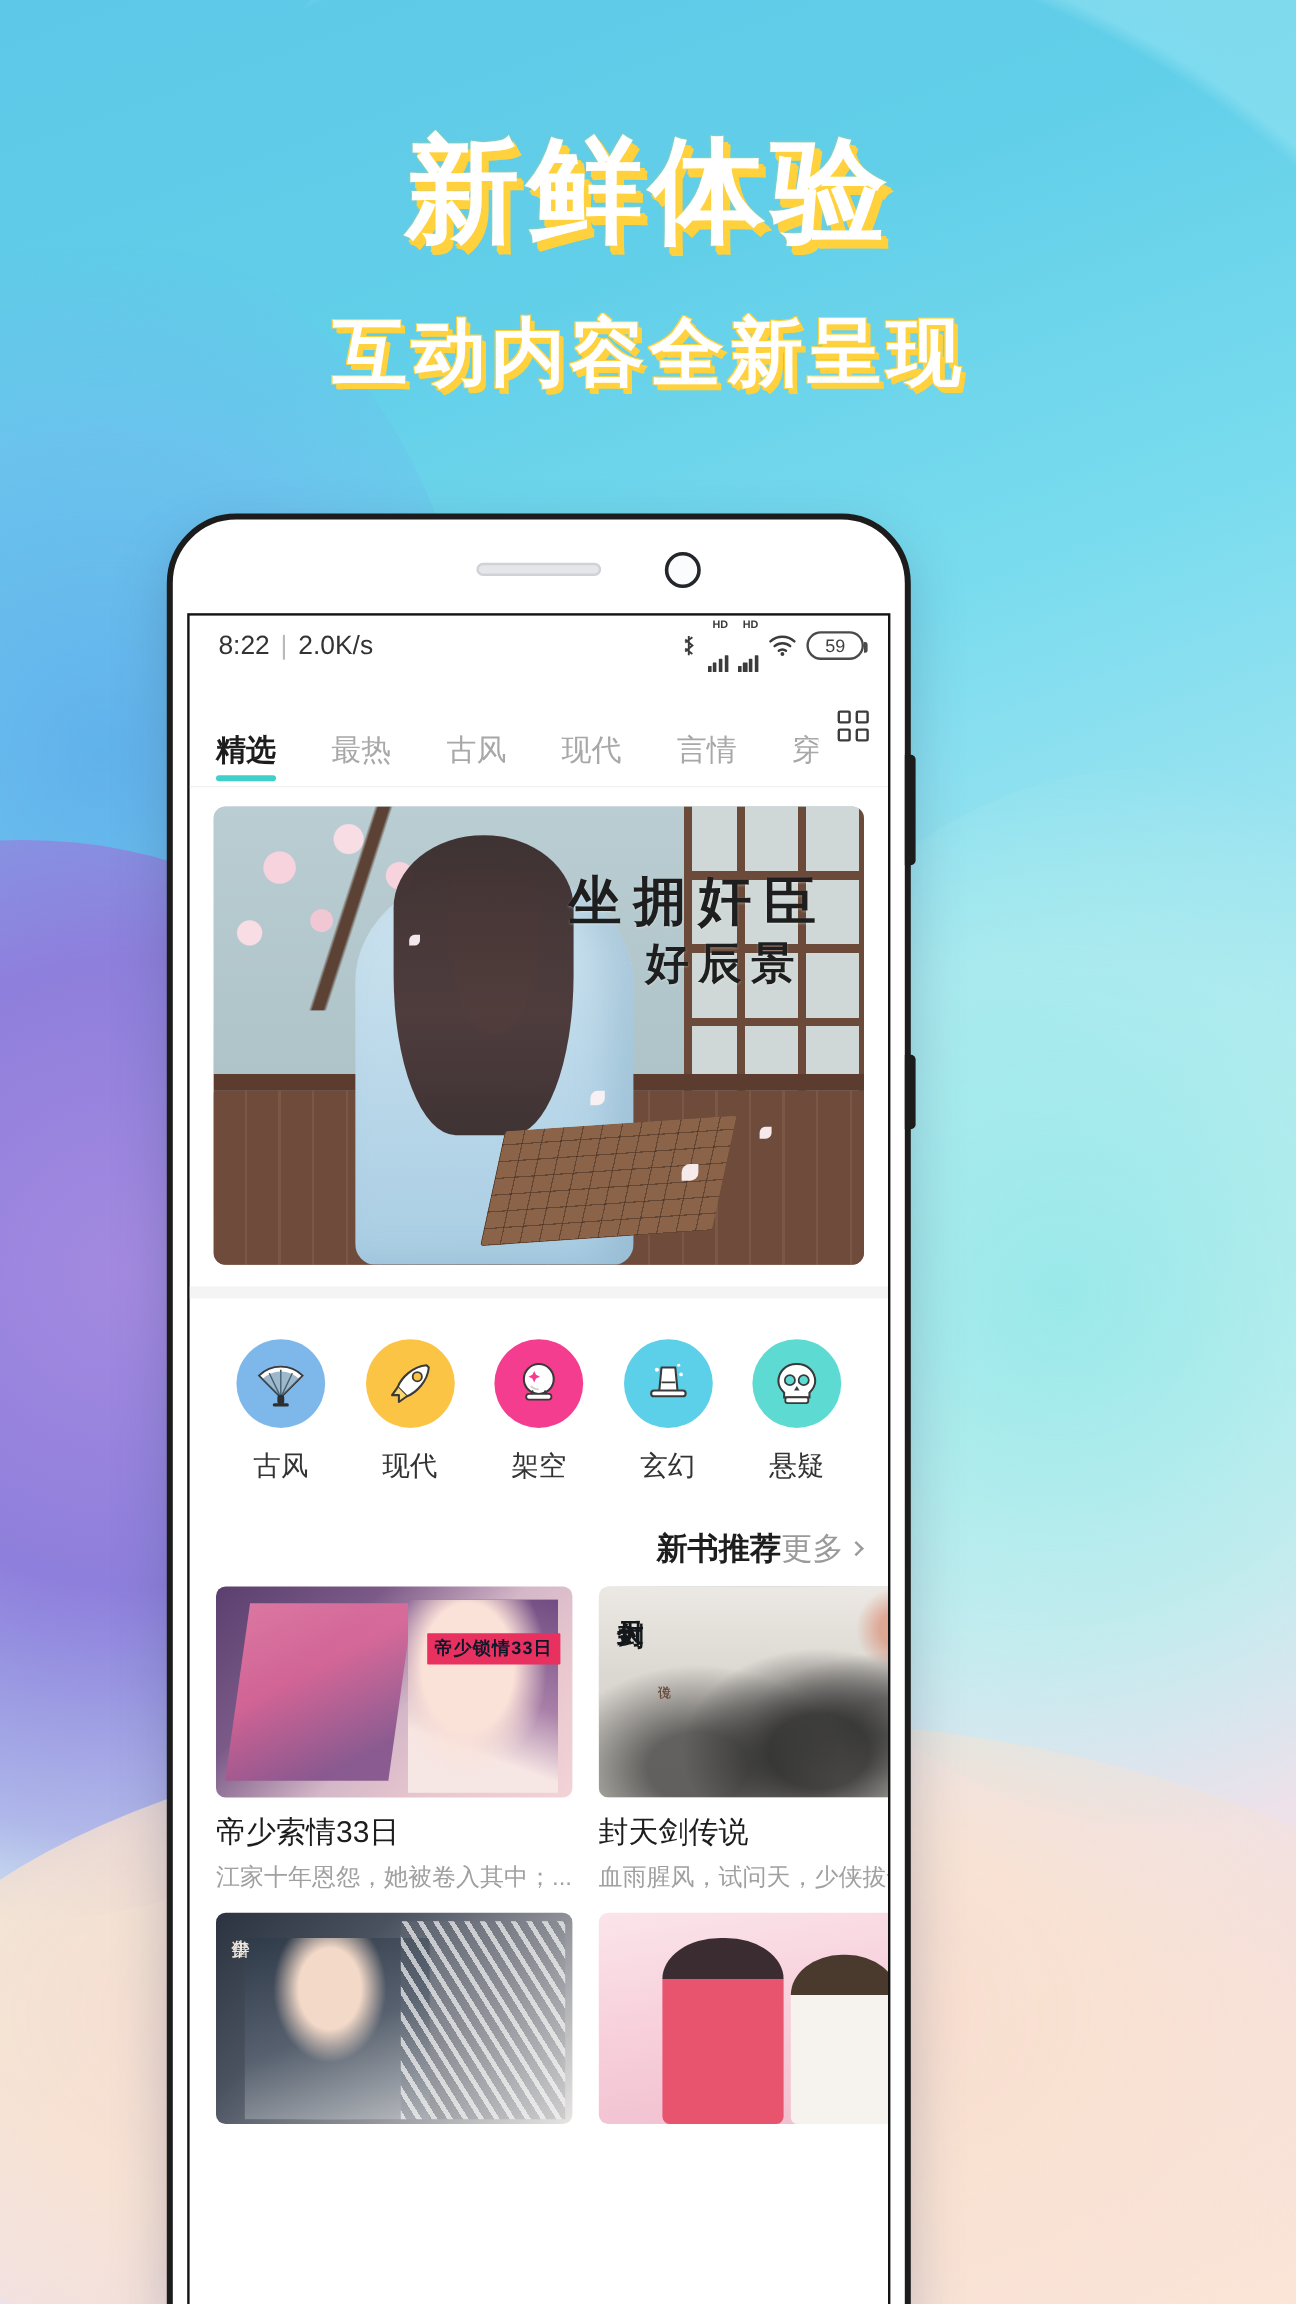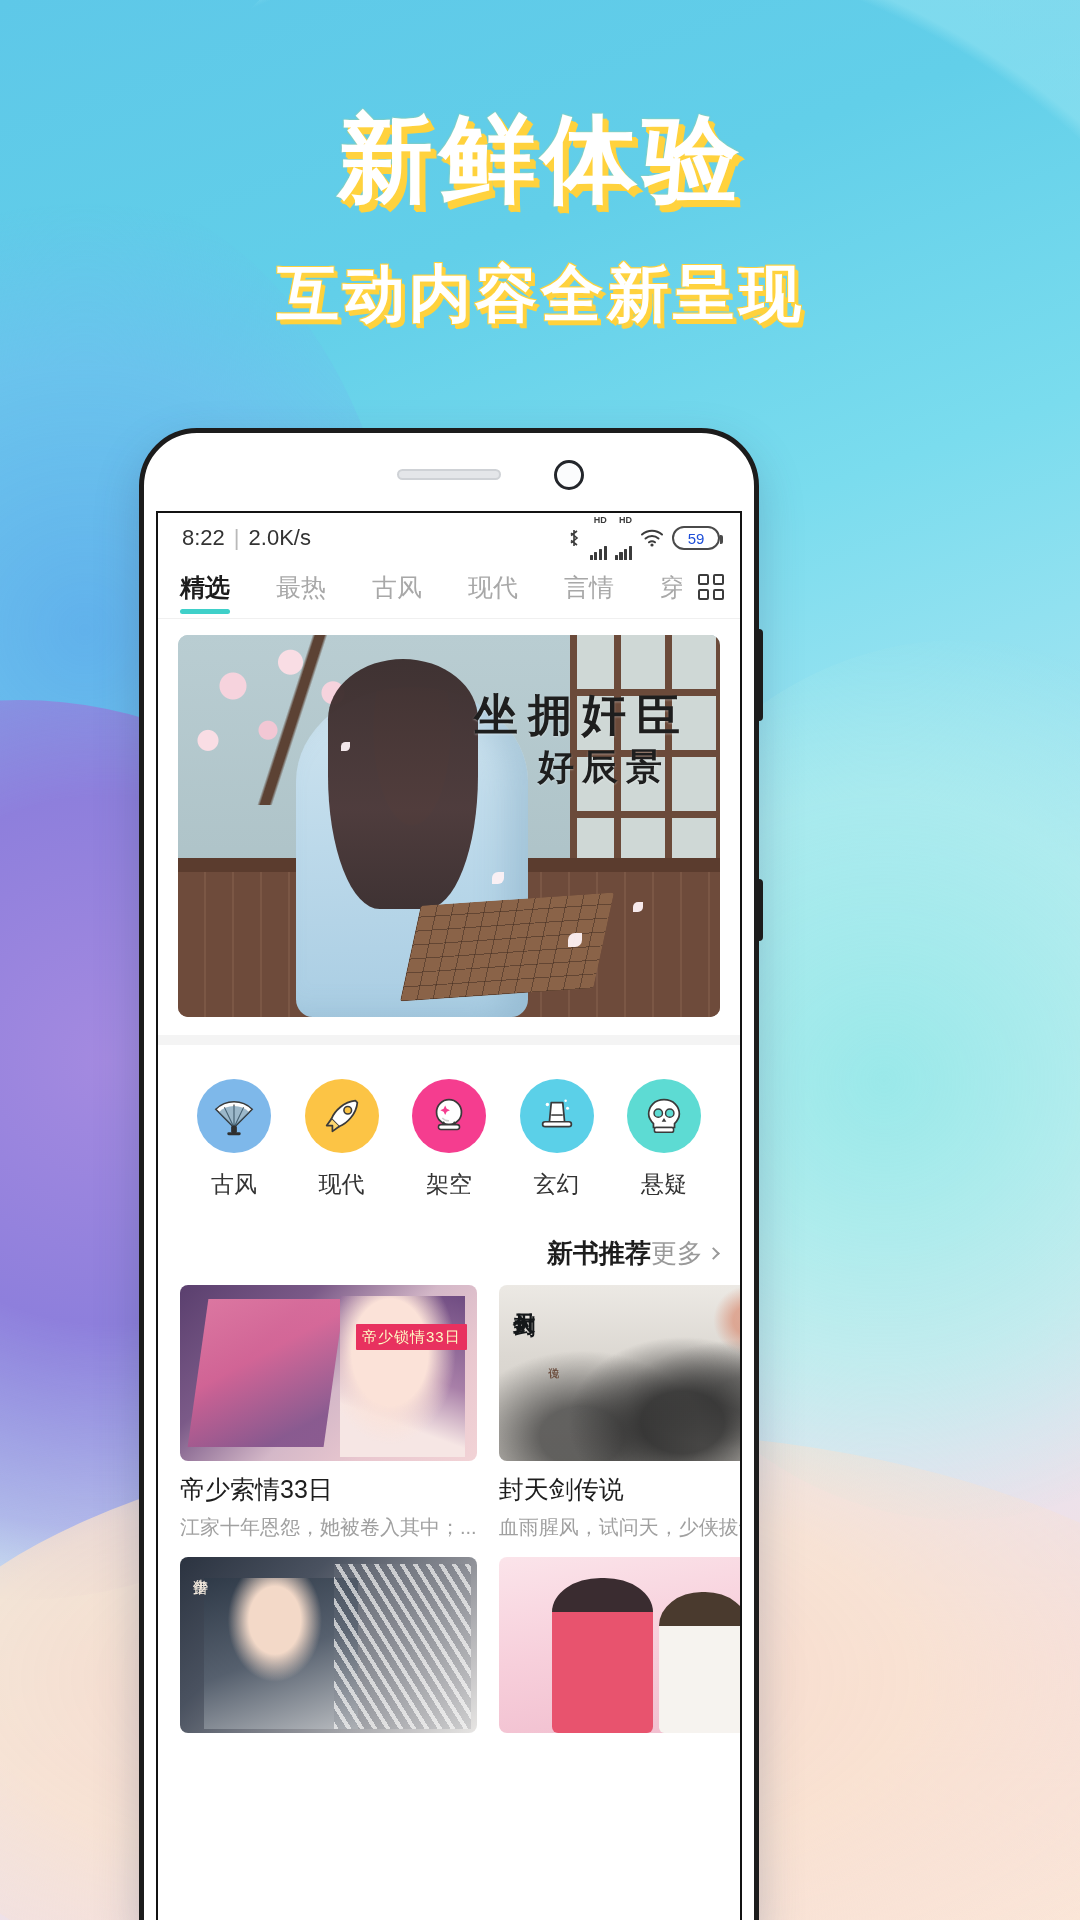--- a/index.html
+++ b/index.html
@@ -124,21 +124,21 @@
   .ico { display:inline-flex; align-items:flex-end; }
   .bars { display:flex; align-items:flex-end; gap:1.5px; height:15px; }
   .bars i { display:block; width:3.2px; background:#3b3b3b; border-radius:0.5px; }
   .bars i:nth-child(1){height:5px;} .bars i:nth-child(2){height:8px;}
   .bars i:nth-child(3){height:11px;} .bars i:nth-child(4){height:14px;}
   .hdwrap { display:flex; align-items:flex-end; gap:14px;flex-direction:column; }
   .hdtxt { font-size:9px; font-weight:bold; color:#3b3b3b; line-height:8px; margin-bottom:7px; }
   .battery {
     display:inline-flex; align-items:center; justify-content:center;
     min-width:48px; height:24px; border:2px solid #4a4a4a;
-    border-radius:12px; font-size:15px; color:#1d4ed8; padding:0 7px;
+    border-radius:12px; font-size:15px; color:#404040; padding:0 7px;
     position:relative;
   }
   .battery::after{ content:""; position:absolute; right:-5px; top:7px; width:3px; height:9px; background:#4a4a4a; border-radius:0 2px 2px 0;}
 
   
   .searchrow { display:flex; align-items:center; gap:14px; padding:10px 18px 16px 20px; }
   .avatar {
     width:48px; height:48px; border-radius:50%; background:#ececec;
     display:flex; align-items:center; justify-content:center; flex:0 0 auto;
   }
@@ -154,21 +154,21 @@
     background:#ffffff; border:2px solid #4a4a4a; border-radius:11px;
     font-size:13px; color:#4a4a4a; display:flex; align-items:center; justify-content:center;
     padding:0 3px; z-index:2;
   }
 
   
   .tabs {
     display:flex; align-items:center; gap:0; padding:4px 0 0 0;
     border-bottom:1px solid #f0f0f0; position:relative;
   }
-  .tabs-scroll { display:flex; flex:1; overflow:hidden; padding-left:22px; }
+  .tabs-scroll { display:flex; flex:1; overflow:hidden; padding-left:22px;margin-top:37px; }
   .tab {
     font-size:25px; color:#a8a8a8; padding:4px 24px 14px 0; white-space:nowrap;
     position:relative; margin-right:22px;
   }
   .tab:last-child{ margin-right:0; }
   .tab.active { color:#1d1d1d; font-weight:bold; }
   .tab.active::after{
     content:""; position:absolute; left:0; right:24px; bottom:4px;
     height:5px; background:#3fd0c9; border-radius:3px;
   }
@@ -259,21 +259,21 @@
   .book-desc { margin-top:8px; font-size:20px; color:#a0a0a0; white-space:nowrap; overflow:hidden; text-overflow:ellipsis; }
 
   .cover-a { background:linear-gradient(135deg,#5a3f6e 0%,#7b5a88 30%,#d4b8c8 55%,#e9c7cf 75%,#f2d3d6 100%); }
   .cover-a::before{ content:""; position:absolute; left:6%; top:8%; width:46%; height:84%;
     background:linear-gradient(150deg,#f07fa8 0%,#e06698 40%,#7c4a86 85%); transform:skewX(-8deg); opacity:.85; }
   .cover-a::after{ content:""; position:absolute; right:4%; top:6%; width:42%; height:92%;
     background:radial-gradient(ellipse at 40% 35%, #fbe2d8 0 36%, rgba(250,226,216,0) 62%),
                linear-gradient(200deg,#6f4c82 0%,#a87fa8 46%,#f6e6e4 74%); }
   .cover-a-badge {
     position:absolute; right:10px; top:22%; z-index:3;
-    background:#e8315f; color:#fef9c3; font-size:15px; font-weight:normal;
+    background:#e8315f; color:#0f172a; font-size:15px; font-weight:bold;
     padding:4px 6px; border-radius:1px; line-height:1.25; text-align:center; letter-spacing:1px;
   }
   .cover-b { background:linear-gradient(180deg,#ece9e4 0%,#dcd8d2 40%,#cfcbc4 100%); }
   .cover-b::before{ content:""; position:absolute; inset:0;
     background:
       radial-gradient(ellipse at 62% 78%, rgba(40,40,40,0.82) 0 16%, rgba(60,60,60,0.0) 44%),
       radial-gradient(ellipse at 28% 86%, rgba(50,50,50,0.7) 0 14%, rgba(60,60,60,0) 40%),
       radial-gradient(ellipse at 88% 62%, rgba(70,70,70,0.55) 0 12%, rgba(70,70,70,0) 36%),
       radial-gradient(circle at 84% 20%, rgba(215,120,90,0.55) 0 5%, rgba(215,120,90,0) 12%);
   }

